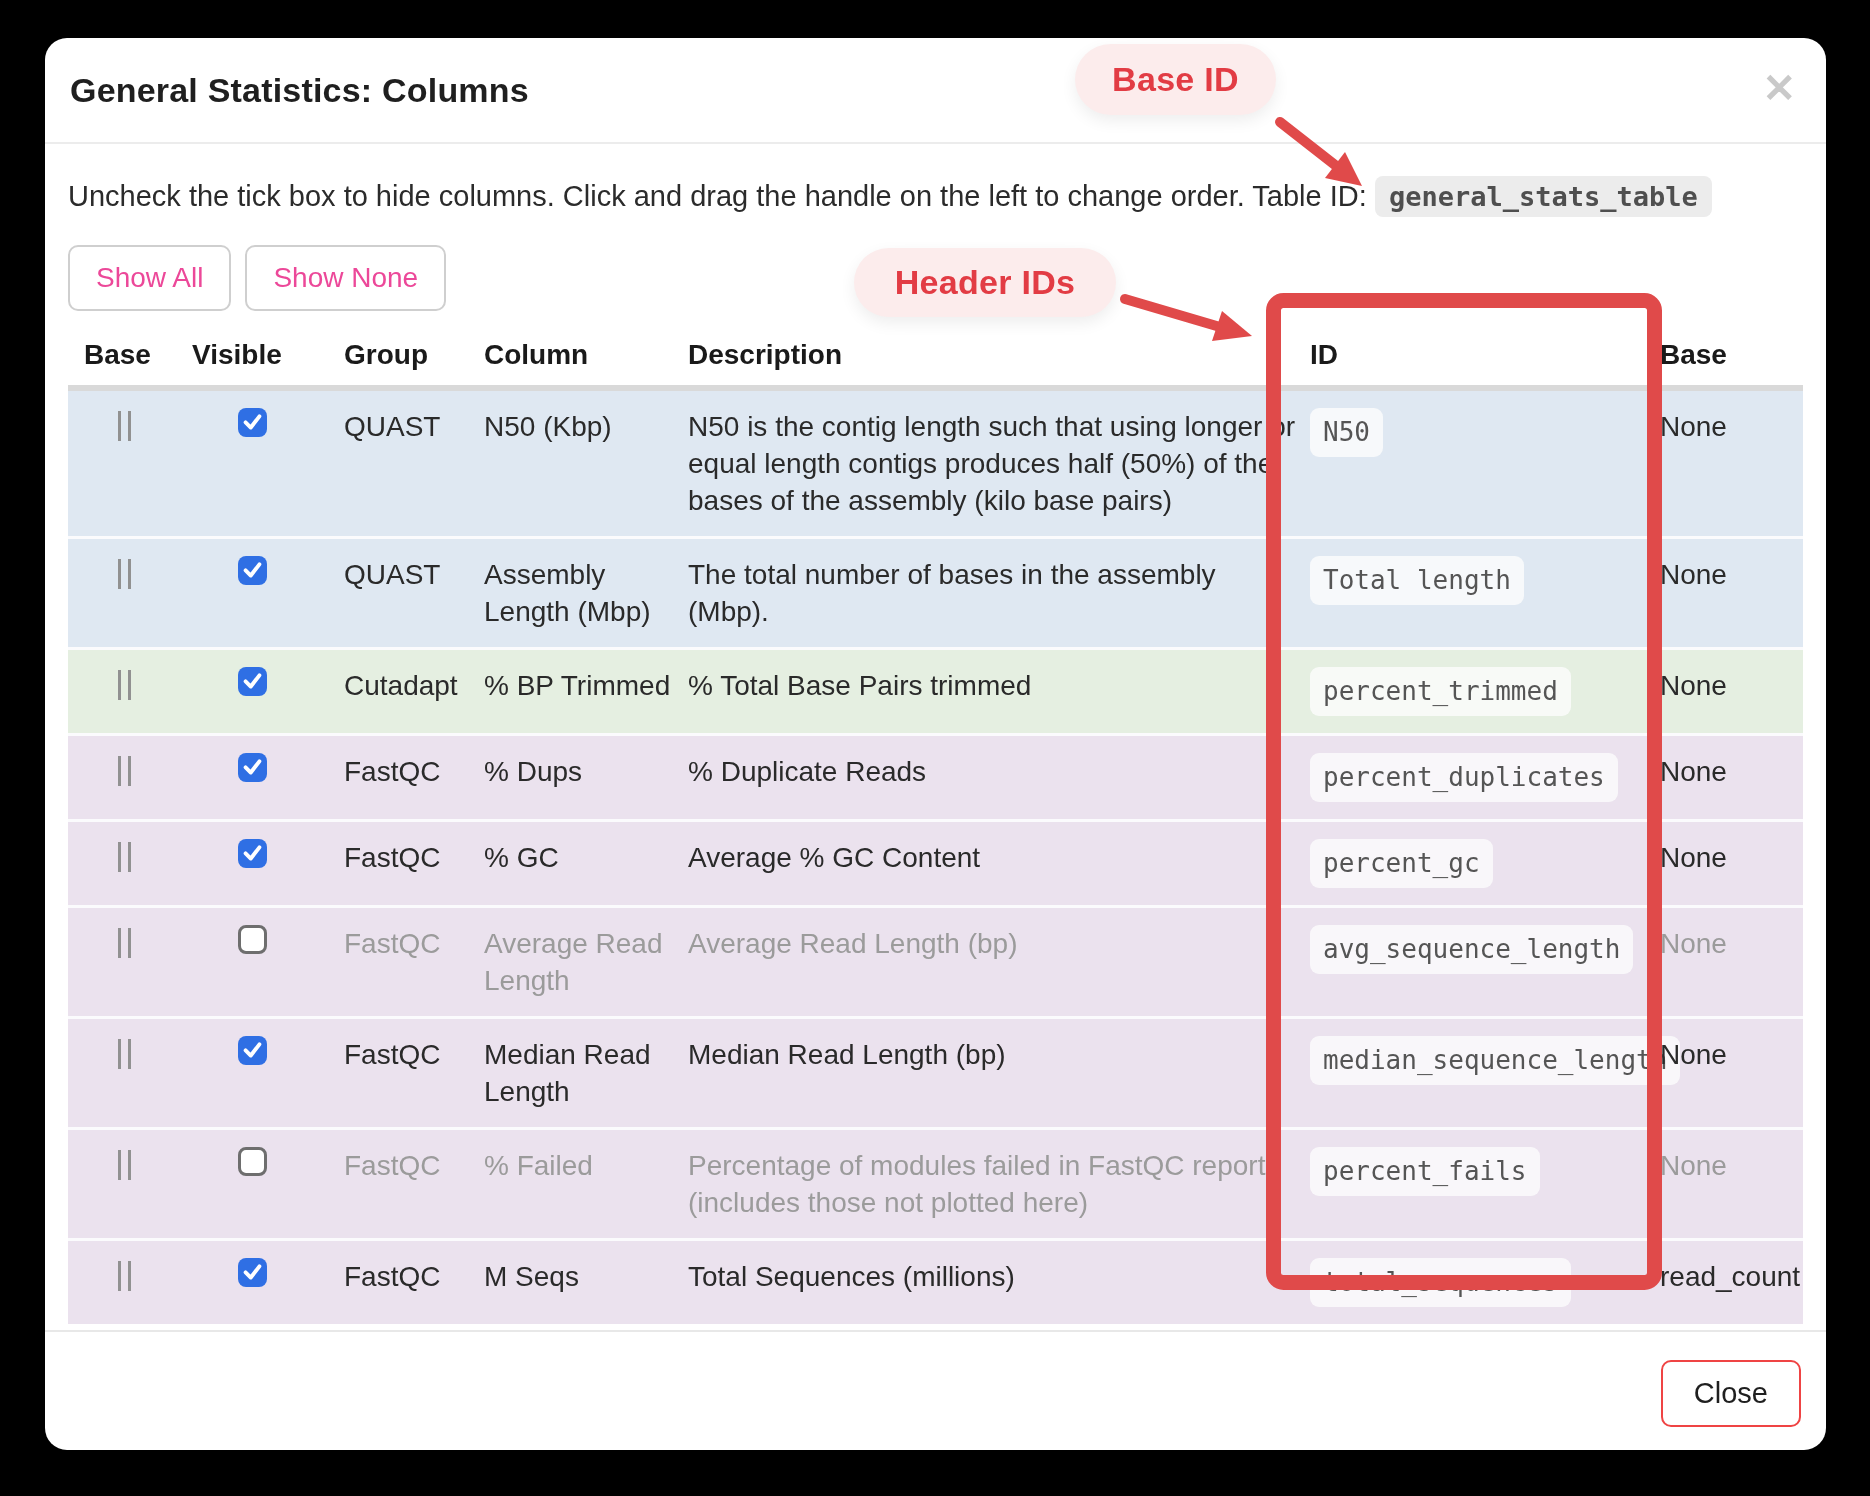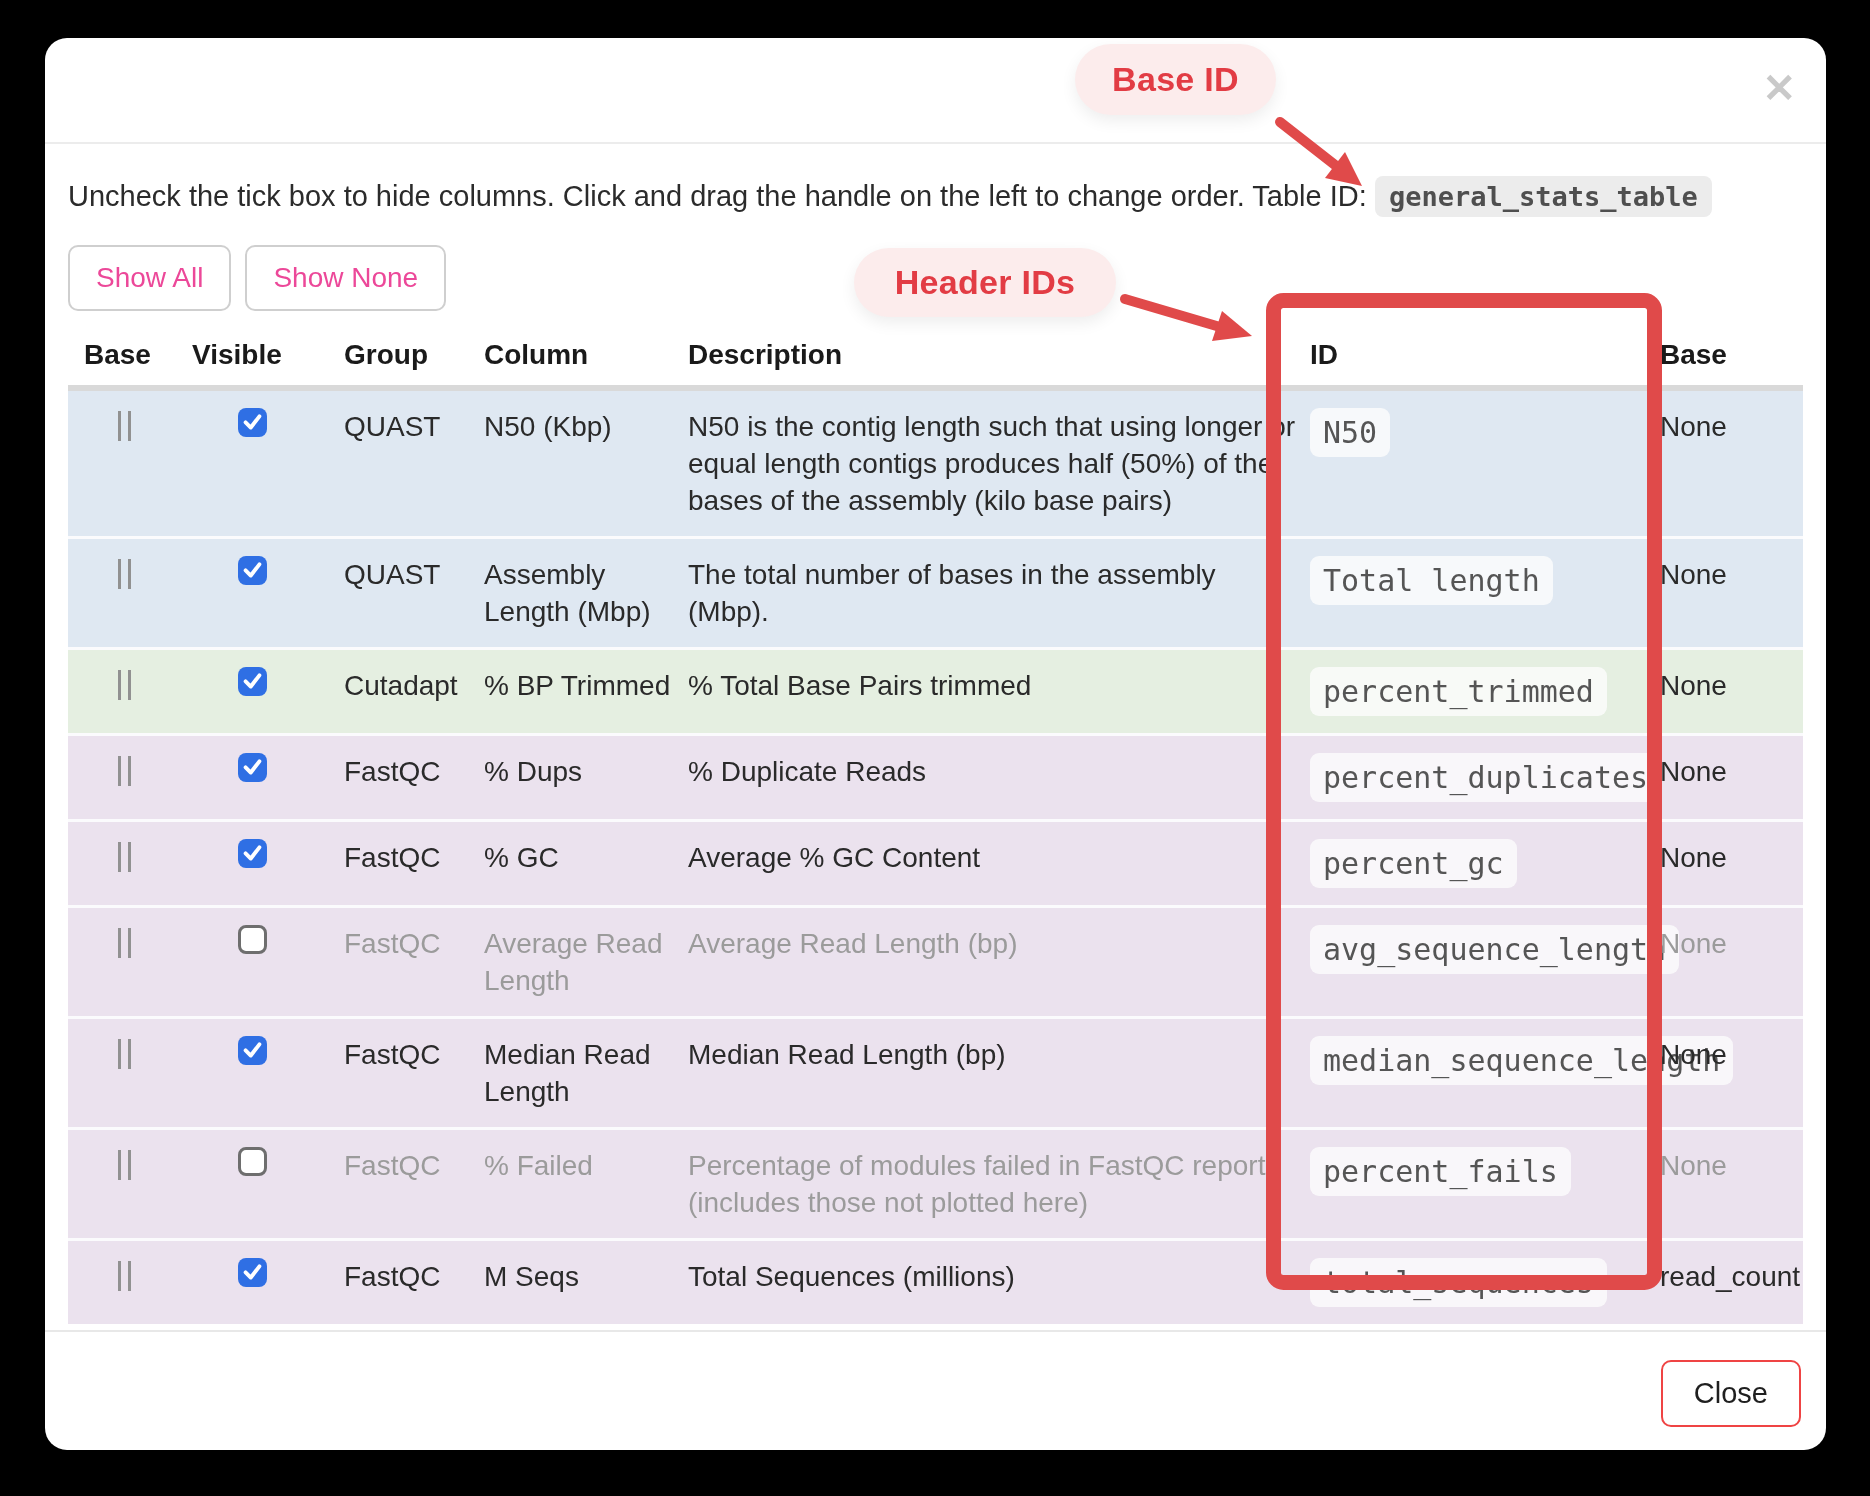--- a/index.html
+++ b/index.html
@@ -25,41 +25,42 @@
   tr.data-row + tr.data-row td{border-top:3px solid #fbfbfd;}
   tr.dim .cell-group,tr.dim .cell-column,tr.dim .cell-desc,tr.dim .cell-scale{color:#9b9b9b;}
   .cell-sort{padding-left:50px;}
   .drag-handle{display:inline-block;width:7px;height:30px;margin-top:3px;
                border-left:3px solid #919191;border-right:3px solid #919191;cursor:grab;}
   .cell-visible{padding-left:48px;}
   .checkbox{display:inline-block;width:29px;height:29px;border-radius:8px;box-sizing:border-box;cursor:pointer;}
   .checkbox.checked{background:#2f6fe4;}
   .checkbox.checked svg{display:block;margin:4px auto 0;}
   .checkbox.unchecked{background:#fff;border:3px solid #6e6e6e;}
-  .id-chip{display:inline-block;font-family:"DejaVu Sans Mono","Liberation Mono",monospace;font-size:30px;
+  .id-chip{display:inline-block;font-family:"DejaVu Sans Mono","Liberation Mono",monospace;font-size:26px;
            color:#555;background:rgba(252,252,253,.8);padding:6px 13px;border-radius:9px;white-space:nowrap;}
   .cell-scale{white-space:nowrap;overflow:hidden;}
   .modal-footer{position:absolute;left:0;right:0;bottom:0;height:118px;border-top:2px solid #e8e8e8;}
   .close-btn{position:absolute;right:25px;top:28px;border:2px solid #ef4444;border-radius:10px;background:#fff;
              font-size:29px;color:#1f1f1f;padding:15px 31px;font-family:inherit;cursor:pointer;}
   .overlay{position:absolute;left:0;top:0;width:1870px;height:1496px;pointer-events:none;}
   .badge{position:absolute;background:#fcecec;color:#e23c44;font-weight:bold;font-size:34px;
          display:flex;align-items:center;justify-content:center;border-radius:36px;
          box-shadow:0 6px 16px rgba(0,0,0,.07);letter-spacing:.3px;}
   .badge-table-id{left:1075px;top:44px;width:201px;height:71px;}
   .badge-header-ids{left:854px;top:248px;width:262px;height:69px;}
 </style>
 </head>
 <body>
 
 <div class="canvas">
 
   <div class="modal">
 
     <div class="modal-header">
+      <span class="modal-title">General Statistics: Columns</span>
       <span class="close-x">✕</span>
     </div>
 
     <div class="modal-body">
       <div class="instructions">
         <span>Uncheck the tick box to hide columns. Click and drag the handle on the left to change order. Table ID:</span>
         <span class="code-chip">general_stats_table</span>
       </div>
 
       <div class="btn-row">

